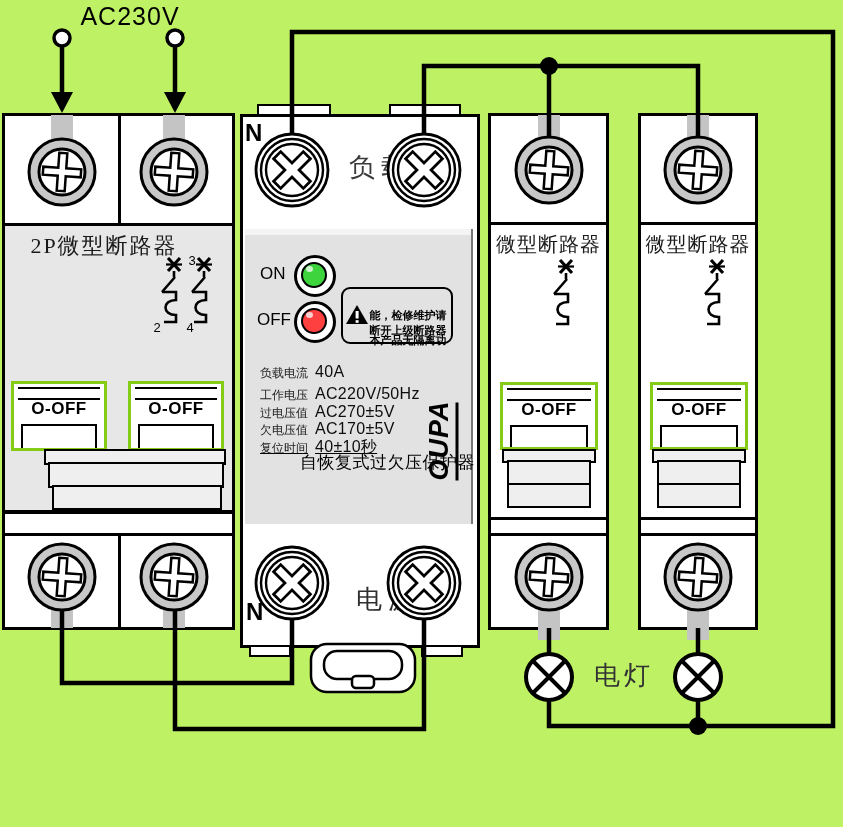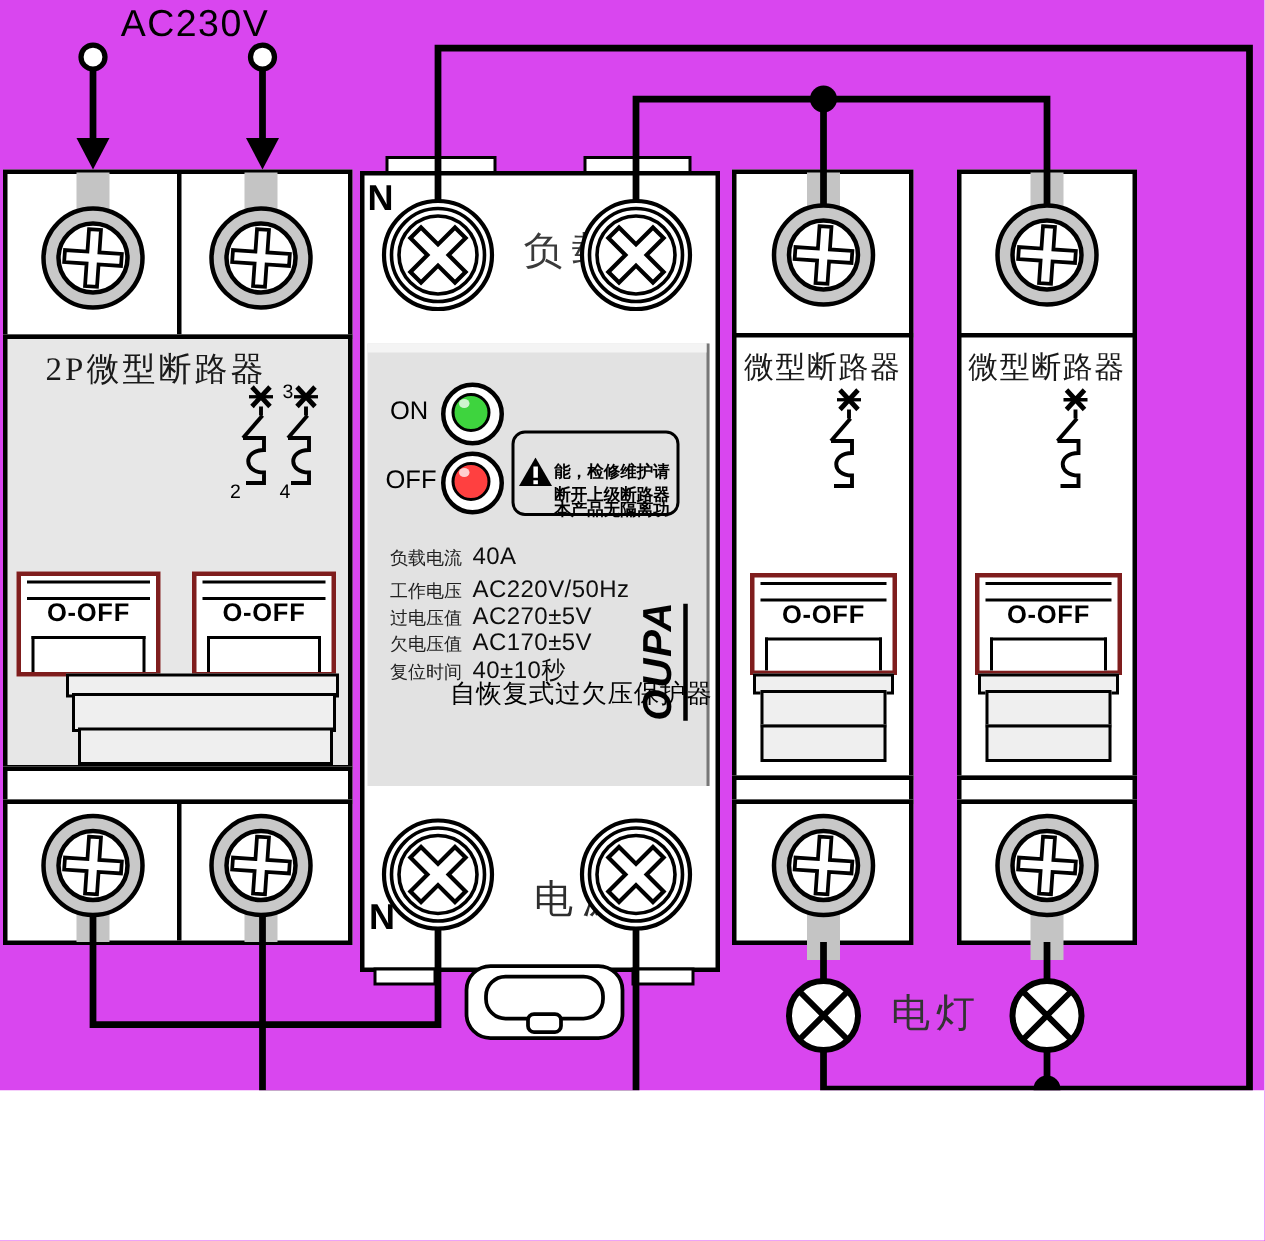--- a/index.html
+++ b/index.html
@@ -1,25 +1,25 @@
 <!DOCTYPE html>
 <html><head>
 <meta charset="utf-8">
 <style>
   html,body{margin:0;padding:0;background:#fff;}
-  #canvas{position:relative;width:843px;height:727px;background:#d946ef;overflow:hidden;
+  #canvas{position:relative;width:843px;height:827px;background:#bef264;overflow:hidden;
           font-family:"Liberation Sans",sans-serif;color:#000;}
   .abs{position:absolute;box-sizing:border-box;}
   .box{position:absolute;box-sizing:border-box;border:3px solid #000;background:#fff;}
   .grey-body{background:#e7e7e7;}
   .vdiv{position:absolute;top:0;bottom:0;width:3px;background:#000;}
   .serif{font-family:"Liberation Serif","DejaVu Serif",serif;}
   .dev-label{position:absolute;text-align:center;color:#1a1a1a;}
   
-  .handle{position:absolute;box-sizing:border-box;border:3px solid #7f1d1d;background:#fff;}
+  .handle{position:absolute;box-sizing:border-box;border:3px solid #84cc16;background:#fff;}
   .handle .lines{position:absolute;left:4px;right:4px;top:3px;height:9px;
                  border-top:2px solid #000;border-bottom:2px solid #000;}
   .handle .olabel{position:absolute;left:0;right:0;top:15px;text-align:center;
                   font-weight:800;font-size:17px;letter-spacing:.5px;}
   .handle .lower{position:absolute;left:7px;right:7px;top:40px;bottom:0;
                  border:2.5px solid #000;border-bottom:none;background:#fff;}
   .bar{position:absolute;box-sizing:border-box;border:2.5px solid #000;background:#efefef;}
   
   .led{position:absolute;width:36px;height:36px;border:3px solid #000;border-radius:50%;background:#fff;}
   .led .core{position:absolute;left:4px;top:4px;width:22px;height:22px;border:2.5px solid #000;border-radius:50%;}
@@ -108,21 +108,21 @@
     <span class="spec-value">AC220V/50Hz</span>
   </div>
   <div class="spec-row" style="top:403px;">
     <span class="spec-label">过电压值</span>
     <span class="spec-value">AC270±5V</span>
   </div>
   <div class="spec-row" style="top:420px;">
     <span class="spec-label">欠电压值</span>
     <span class="spec-value">AC170±5V</span>
   </div>
-  <div class="spec-row" style="top:437px;">
+  <div class="spec-row" style="top:437px;text-decoration:underline;">
     <span class="spec-label">复位时间</span>
     <span class="spec-value">40±10秒</span>
   </div>
   <div class="abs" style="left:258px;top:451px;font-size:17px;font-weight:500;letter-spacing:.5px;margin-left:42px;">自恢复式过欠压保护器</div>
   <div class="brand">OUPA</div>
 
   <div class="abs" style="left:246px;top:598px;font-size:24px;font-weight:700;">N</div>
   <div class="abs serif" style="left:330px;top:582px;width:90px;text-align:right;font-size:26px;letter-spacing:6px;color:#2e2e2e;">电源</div>
 
   <div class="box" style="left:488px;top:113px;width:121px;height:112px;"></div>

